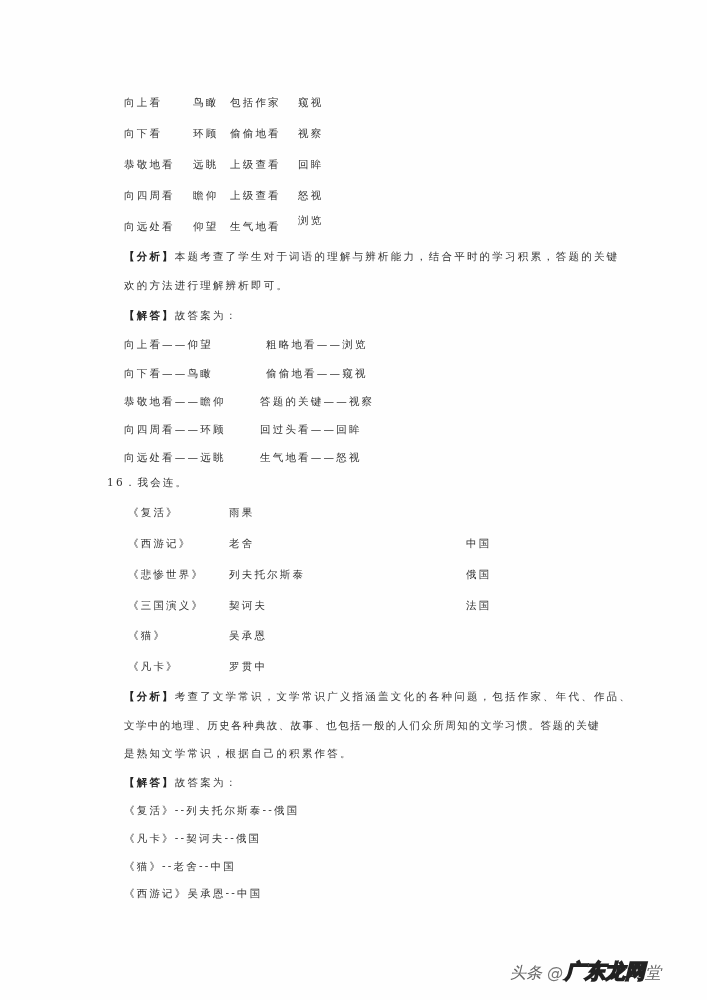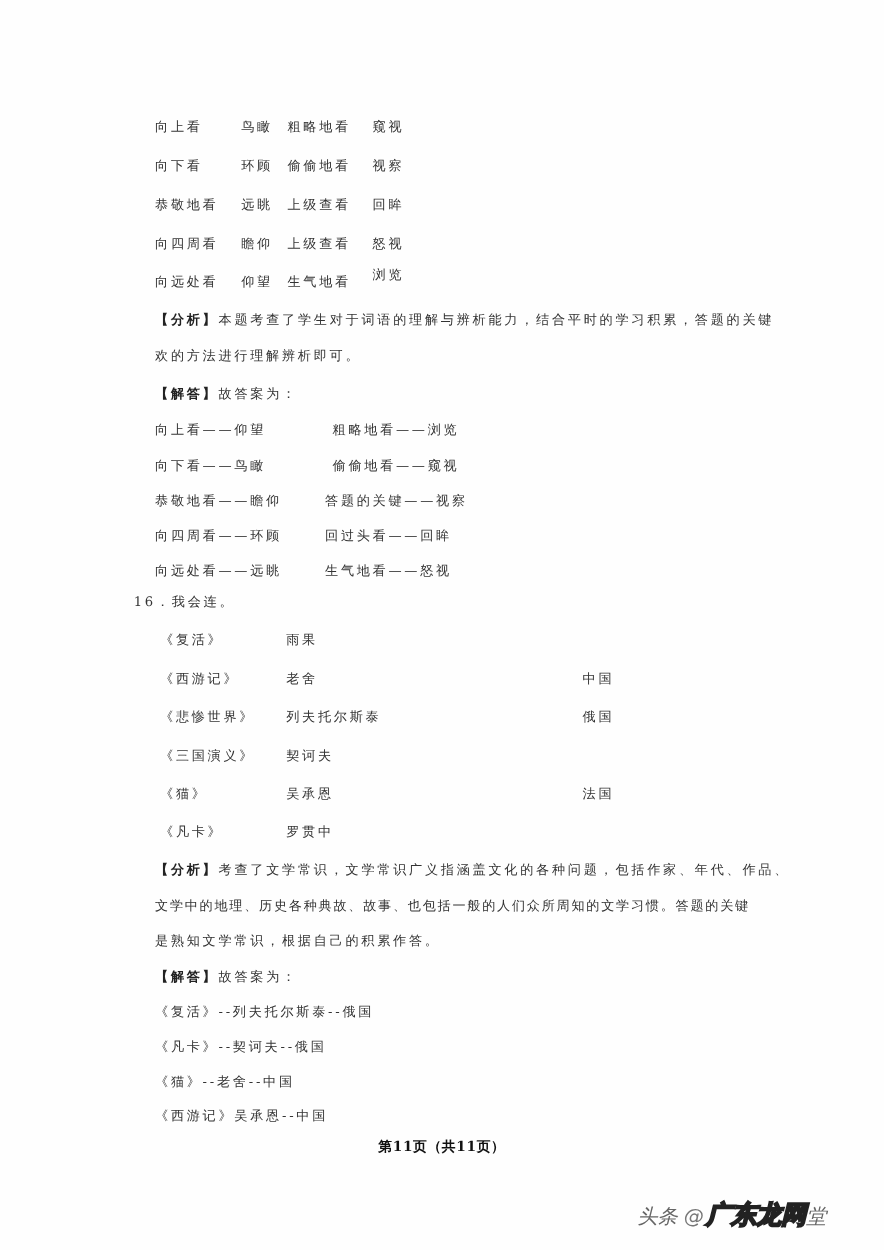--- a/index.html
+++ b/index.html
@@ -77,21 +77,21 @@
   </style>
 </head>
 <body>
 
 <div class="page">
 
   <div>
     <div>
       <span class="cell" style="left:124px;top:95px">向上看</span>
       <span class="cell" style="left:193px;top:95px">鸟瞰</span>
-      <span class="cell" style="left:230px;top:95px">粗略地看</span>
+      <span class="cell" style="left:230px;top:95px">包括作家</span>
       <span class="cell" style="left:298px;top:95px">窥视</span>
     </div>
     <div>
       <span class="cell" style="left:124px;top:126px">向下看</span>
       <span class="cell" style="left:193px;top:126px">环顾</span>
       <span class="cell" style="left:230px;top:126px">偷偷地看</span>
       <span class="cell" style="left:298px;top:126px">视察</span>
     </div>
     <div>
       <span class="cell" style="left:124px;top:157px">恭敬地看</span>
@@ -150,21 +150,21 @@
       <span class="cell" style="left:466px;top:536px">中国</span>
     </div>
     <div>
       <span class="cell" style="left:128px;top:567px">《悲惨世界》</span>
       <span class="cell" style="left:229px;top:567px">列夫托尔斯泰</span>
       <span class="cell" style="left:466px;top:567px">俄国</span>
     </div>
     <div>
       <span class="cell" style="left:128px;top:598px">《三国演义》</span>
       <span class="cell" style="left:229px;top:598px">契诃夫</span>
-      <span class="cell" style="left:466px;top:628px">法国</span>
+      <span class="cell" style="left:466px;top:598px">法国</span>
     </div>
     <div>
       <span class="cell" style="left:128px;top:628px">《猫》</span>
       <span class="cell" style="left:229px;top:628px">吴承恩</span>
       <span class="cell" style="left:466px;top:628px"></span>
     </div>
     <div>
       <span class="cell" style="left:128px;top:659px">《凡卡》</span>
       <span class="cell" style="left:229px;top:659px">罗贯中</span>
       <span class="cell" style="left:466px;top:659px"></span>
@@ -182,20 +182,19 @@
   <div>
     <div class="line" style="left:124px;top:775px">
       <span class="tag">【解答】</span><span>故答案为：</span>
     </div>
     <div class="line" style="left:124px;top:803px">《复活》--列夫托尔斯泰--俄国</div>
     <div class="line" style="left:124px;top:831px">《凡卡》--契诃夫--俄国</div>
     <div class="line" style="left:124px;top:859px">《猫》--老舍--中国</div>
     <div class="line" style="left:124px;top:886px">《西游记》吴承恩--中国</div>
   </div>
 
-  <div class="footer">第11页（共11页）</div>
 
   <div class="watermark">
     <span>头条</span>
     <span class="at">@</span><span class="brand">广东龙网</span><span class="tail">堂</span>
   </div>
 
 </div>
 
 </body></html>

